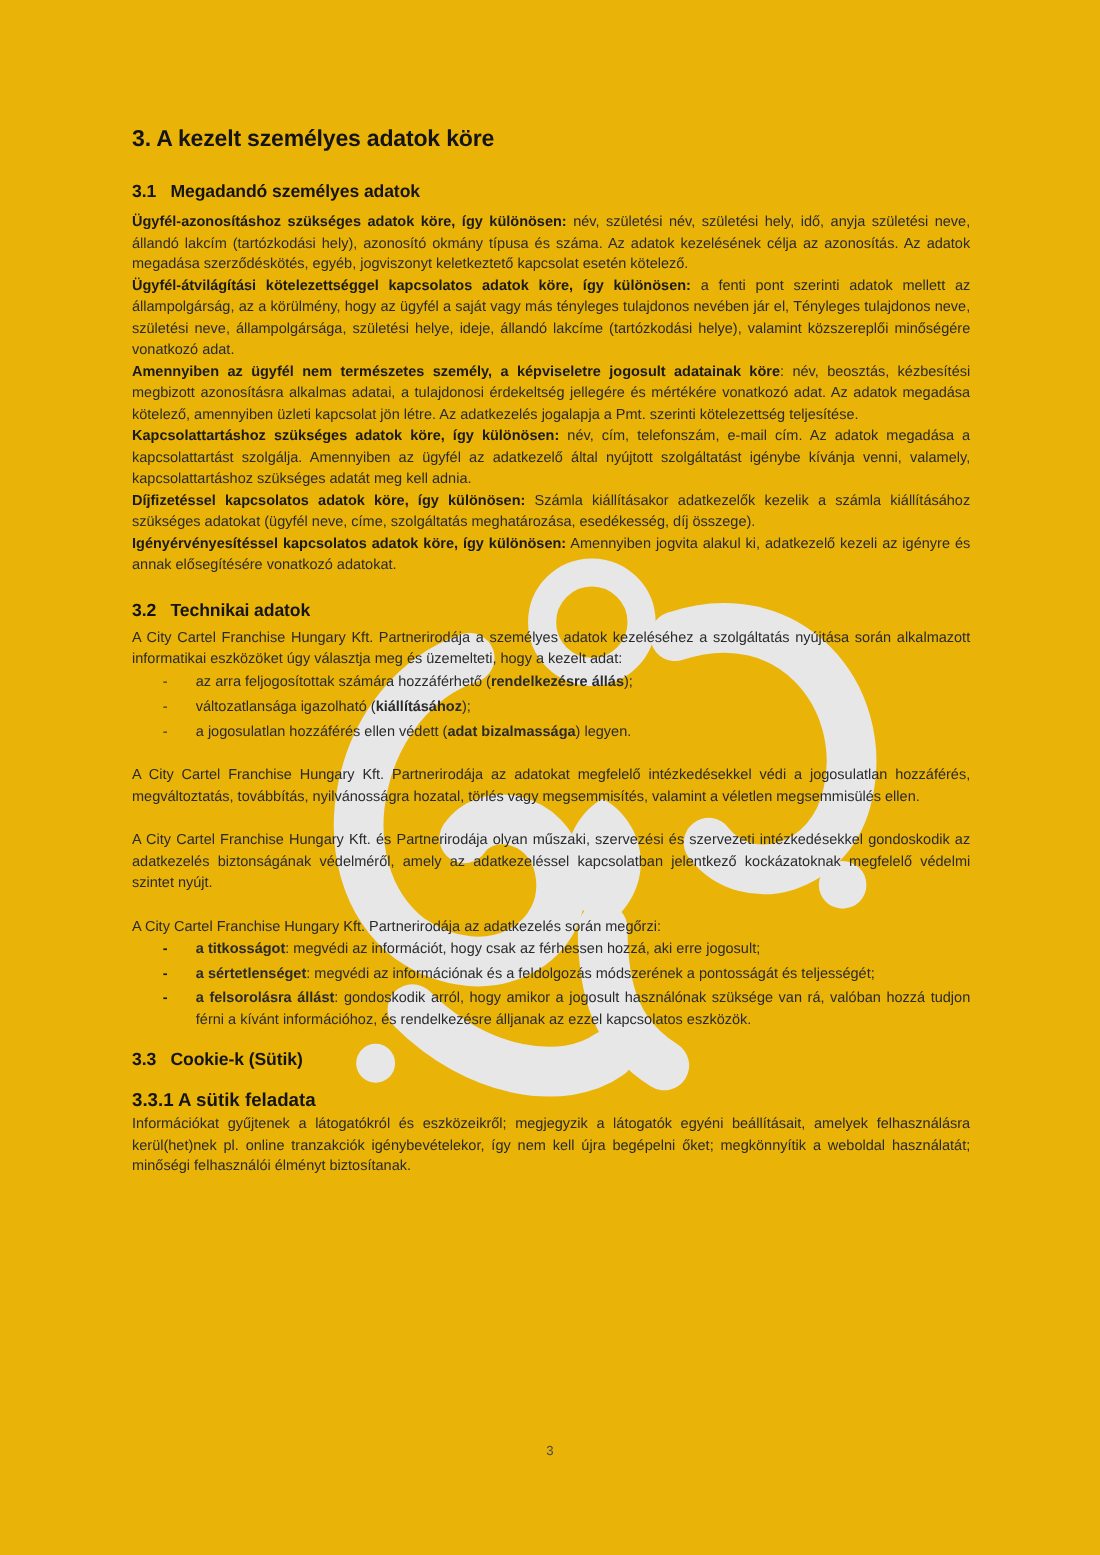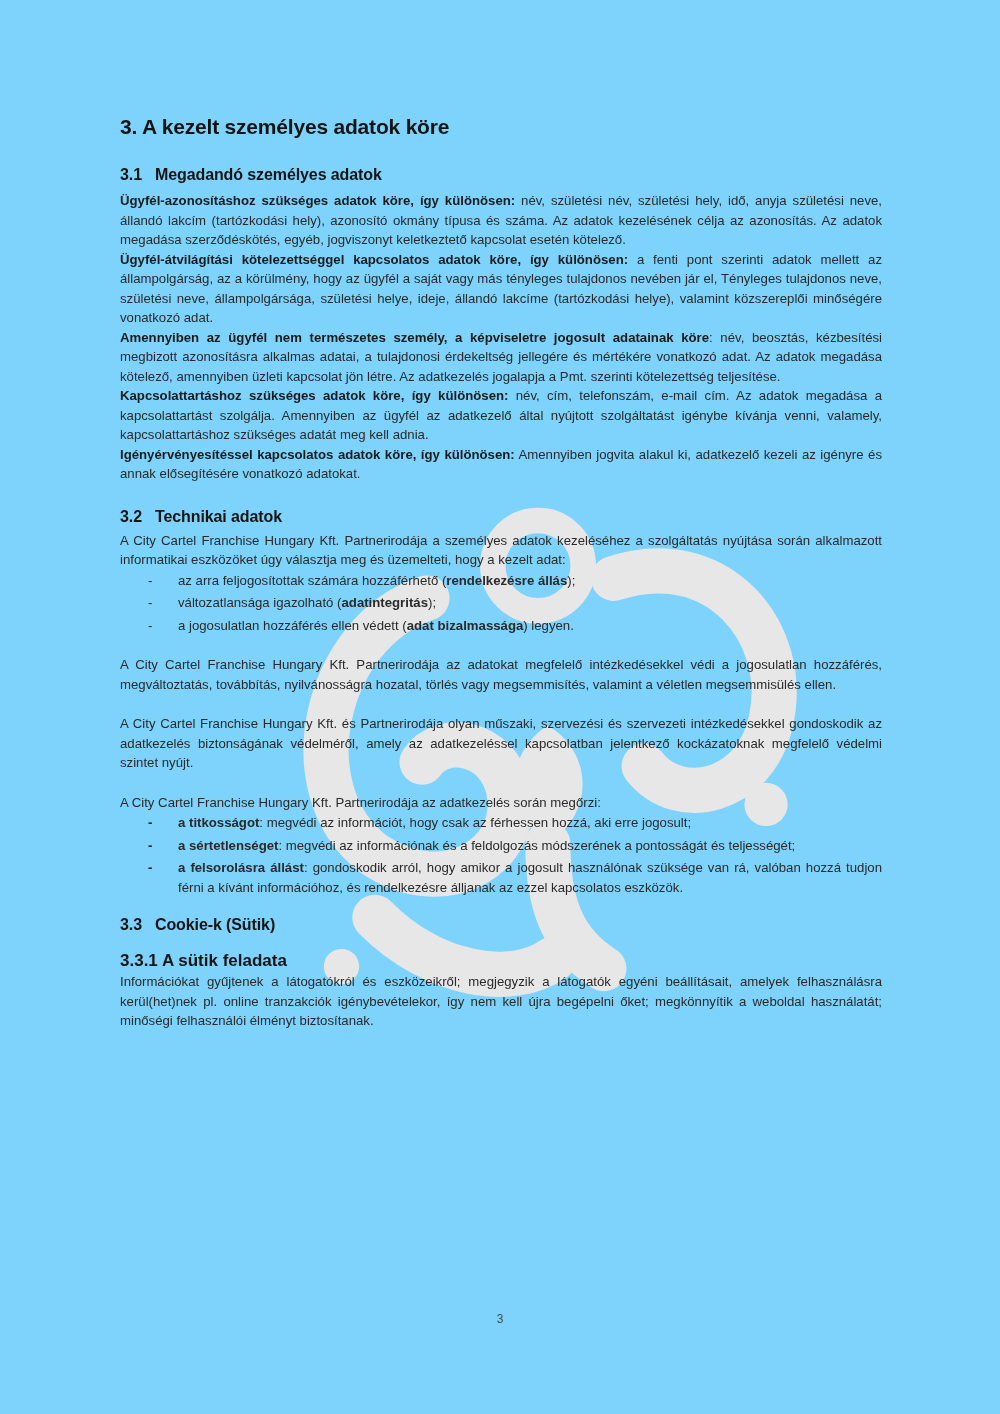--- a/index.html
+++ b/index.html
@@ -4,21 +4,21 @@
 <style>
   * { margin:0; padding:0; box-sizing:border-box; }
   html,body { background:#ffffff; }
   body {
     width:1000px; height:1414px;
     position:relative; overflow:hidden;
     font-family:"Liberation Sans", sans-serif;
     color:#2a2a2a;
     -webkit-font-smoothing:antialiased;
   }
-  .page { position:absolute; inset:0; background:#7dd3fc;padding-left:35px; }
+  .page { position:absolute; inset:0; background:#eab308;padding-left:35px; }
 
   
   .watermark {
     position:absolute; left:255px; top:500px;
     width:570px; height:545px;
     z-index:0; pointer-events:none;
   }
 
   .content {
     position:absolute; left:120px; top:0; width:762px; z-index:1;
@@ -108,33 +108,34 @@
     <section class="sec-31">
       <h2 class="sec">
         <span class="num">3.1</span><span>Megadandó személyes adatok</span>
       </h2>
 
       <div class="parblock">
         <p class="body"><strong>Ügyfél-azonosításhoz szükséges adatok köre, így különösen:</strong><span> név, születési név, születési hely, idő, anyja születési neve, állandó lakcím (tartózkodási hely), azonosító okmány típusa és száma. Az adatok kezelésének célja az azonosítás. Az adatok megadása szerződéskötés, egyéb, jogviszonyt keletkeztető kapcsolat esetén kötelező.</span></p>
         <p class="body"><strong>Ügyfél-átvilágítási kötelezettséggel kapcsolatos adatok köre, így különösen:</strong><span> a fenti pont szerinti adatok mellett az állampolgárság, az a körülmény, hogy az ügyfél a saját vagy más tényleges tulajdonos nevében jár el, Tényleges tulajdonos neve, születési neve, állampolgársága, születési helye, ideje, állandó lakcíme (tartózkodási helye), valamint közszereplői minőségére vonatkozó adat.</span></p>
         <p class="body"><strong>Amennyiben az ügyfél nem természetes személy, a képviseletre jogosult adatainak köre</strong><span>:  név, beosztás, kézbesítési megbizott azonosításra alkalmas adatai, a tulajdonosi érdekeltség jellegére és mértékére vonatkozó adat. Az adatok megadása kötelező, amennyiben üzleti kapcsolat jön létre. Az adatkezelés jogalapja a Pmt. szerinti kötelezettség teljesítése.</span></p>
         <p class="body"><strong>Kapcsolattartáshoz szükséges adatok köre, így különösen:</strong><span> név, cím, telefonszám, e-mail cím. Az adatok megadása a kapcsolattartást szolgálja. Amennyiben az ügyfél az adatkezelő által nyújtott szolgáltatást igénybe kívánja venni, valamely, kapcsolattartáshoz szükséges adatát meg kell adnia.</span></p>
+        <p class="body"><strong>Díjfizetéssel kapcsolatos adatok köre, így különösen:</strong><span> Számla kiállításakor adatkezelők kezelik a számla kiállításához szükséges adatokat (ügyfél neve, címe, szolgáltatás meghatározása, esedékesség, díj összege).</span></p>
         <p class="body"><strong>Igényérvényesítéssel kapcsolatos adatok köre, így különösen:</strong><span> Amennyiben jogvita alakul ki, adatkezelő kezeli az igényre és annak elősegítésére vonatkozó adatokat.</span></p>
       </div>
     </section>
 
     <section class="sec-32">
       <h2 class="sec">
         <span class="num">3.2</span><span>Technikai adatok</span>
       </h2>
       <p class="body">A City Cartel Franchise Hungary Kft. Partnerirodája a személyes adatok kezeléséhez a szolgáltatás nyújtása során alkalmazott informatikai eszközöket úgy választja meg és üzemelteti, hogy a kezelt adat:</p>
 
       <ul class="dash">
         <li><span>az arra feljogosítottak számára hozzáférhető (</span><strong>rendelkezésre állás</strong><span>);</span></li>
-        <li><span>változatlansága igazolható (</span><strong>adatintegritás</strong><span>);</span></li>
+        <li><span>változatlansága igazolható (</span><strong>kiállításához</strong><span>);</span></li>
         <li><span>a jogosulatlan hozzáférés ellen védett (</span><strong>adat bizalmassága</strong><span>) legyen.</span></li>
       </ul>
 
       <p class="body gap-par">A City Cartel Franchise Hungary Kft. Partnerirodája az adatokat megfelelő intézkedésekkel védi a jogosulatlan hozzáférés, megváltoztatás, továbbítás, nyilvánosságra hozatal, törlés vagy megsemmisítés, valamint a véletlen megsemmisülés ellen.</p>
       <p class="body gap-par">A City Cartel Franchise Hungary Kft. és Partnerirodája olyan műszaki, szervezési és szervezeti intézkedésekkel gondoskodik az adatkezelés biztonságának védelméről, amely az adatkezeléssel kapcsolatban jelentkező kockázatoknak megfelelő védelmi szintet nyújt.</p>
       <p class="body gap-par">A City Cartel Franchise Hungary Kft. Partnerirodája az adatkezelés során megőrzi:</p>
 
       <ul class="dash bold-marker">
         <li><strong>a titkosságot</strong><span>: megvédi az információt, hogy csak az férhessen hozzá, aki erre jogosult;</span></li>
         <li><strong>a sértetlenséget</strong><span>: megvédi az információnak és a feldolgozás módszerének a pontosságát és teljességét;</span></li>

